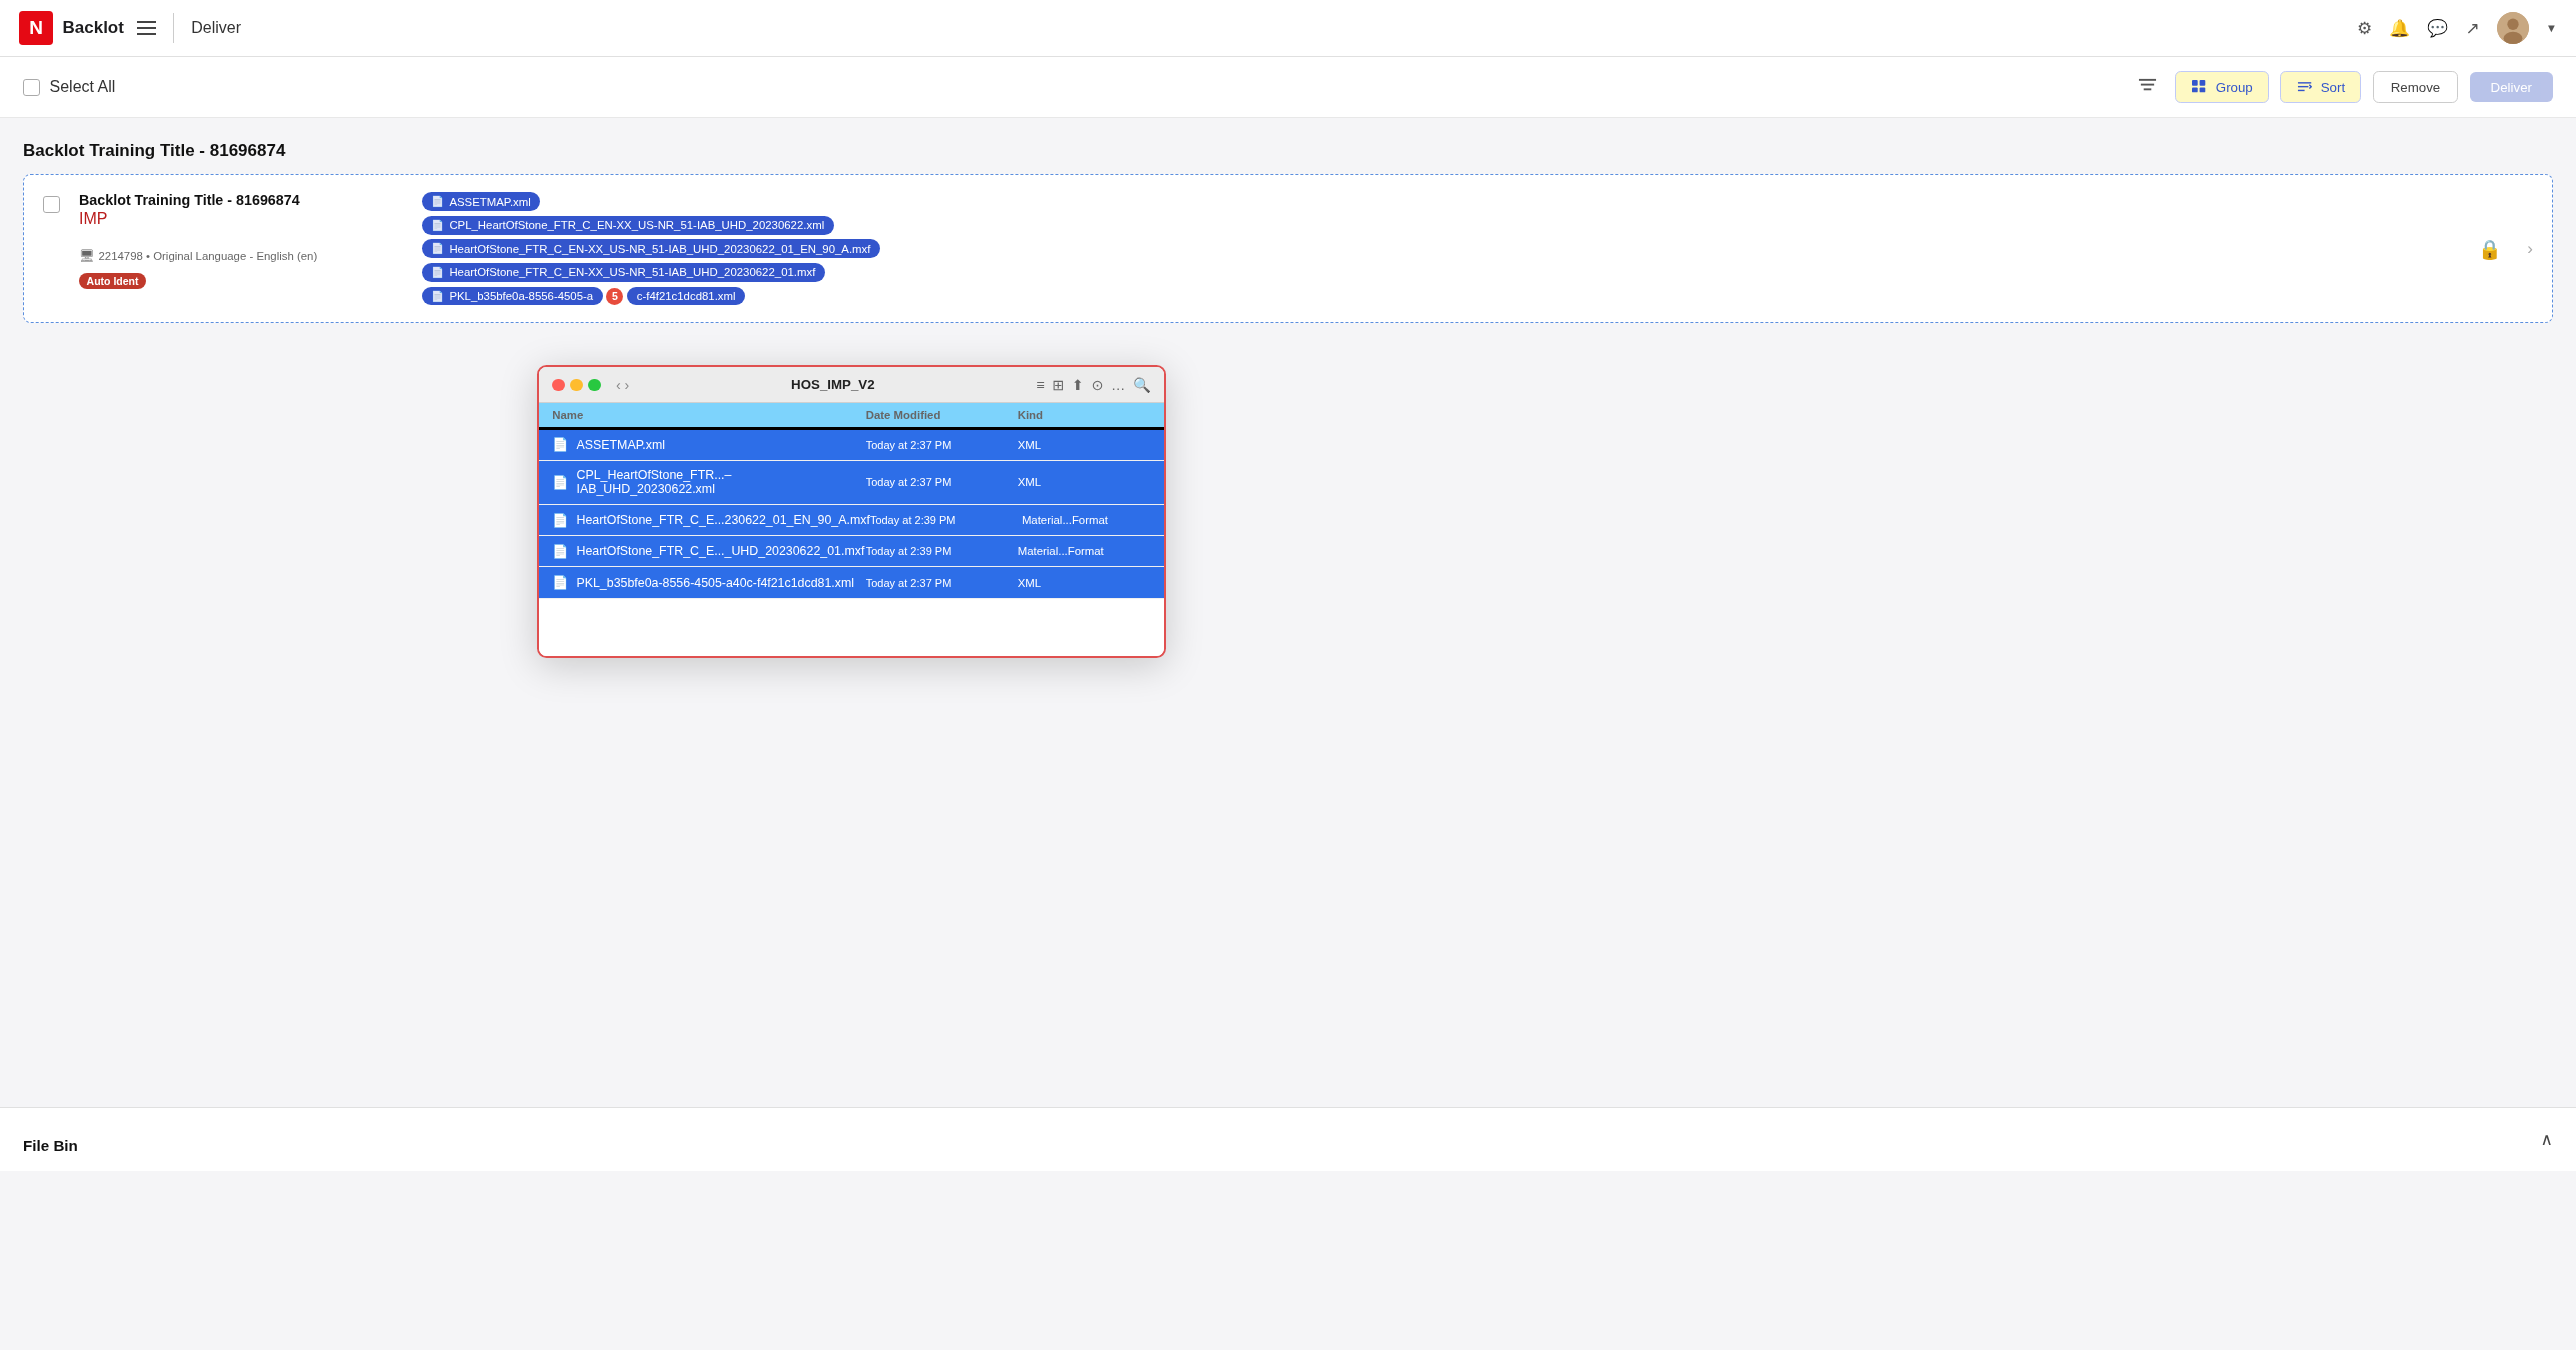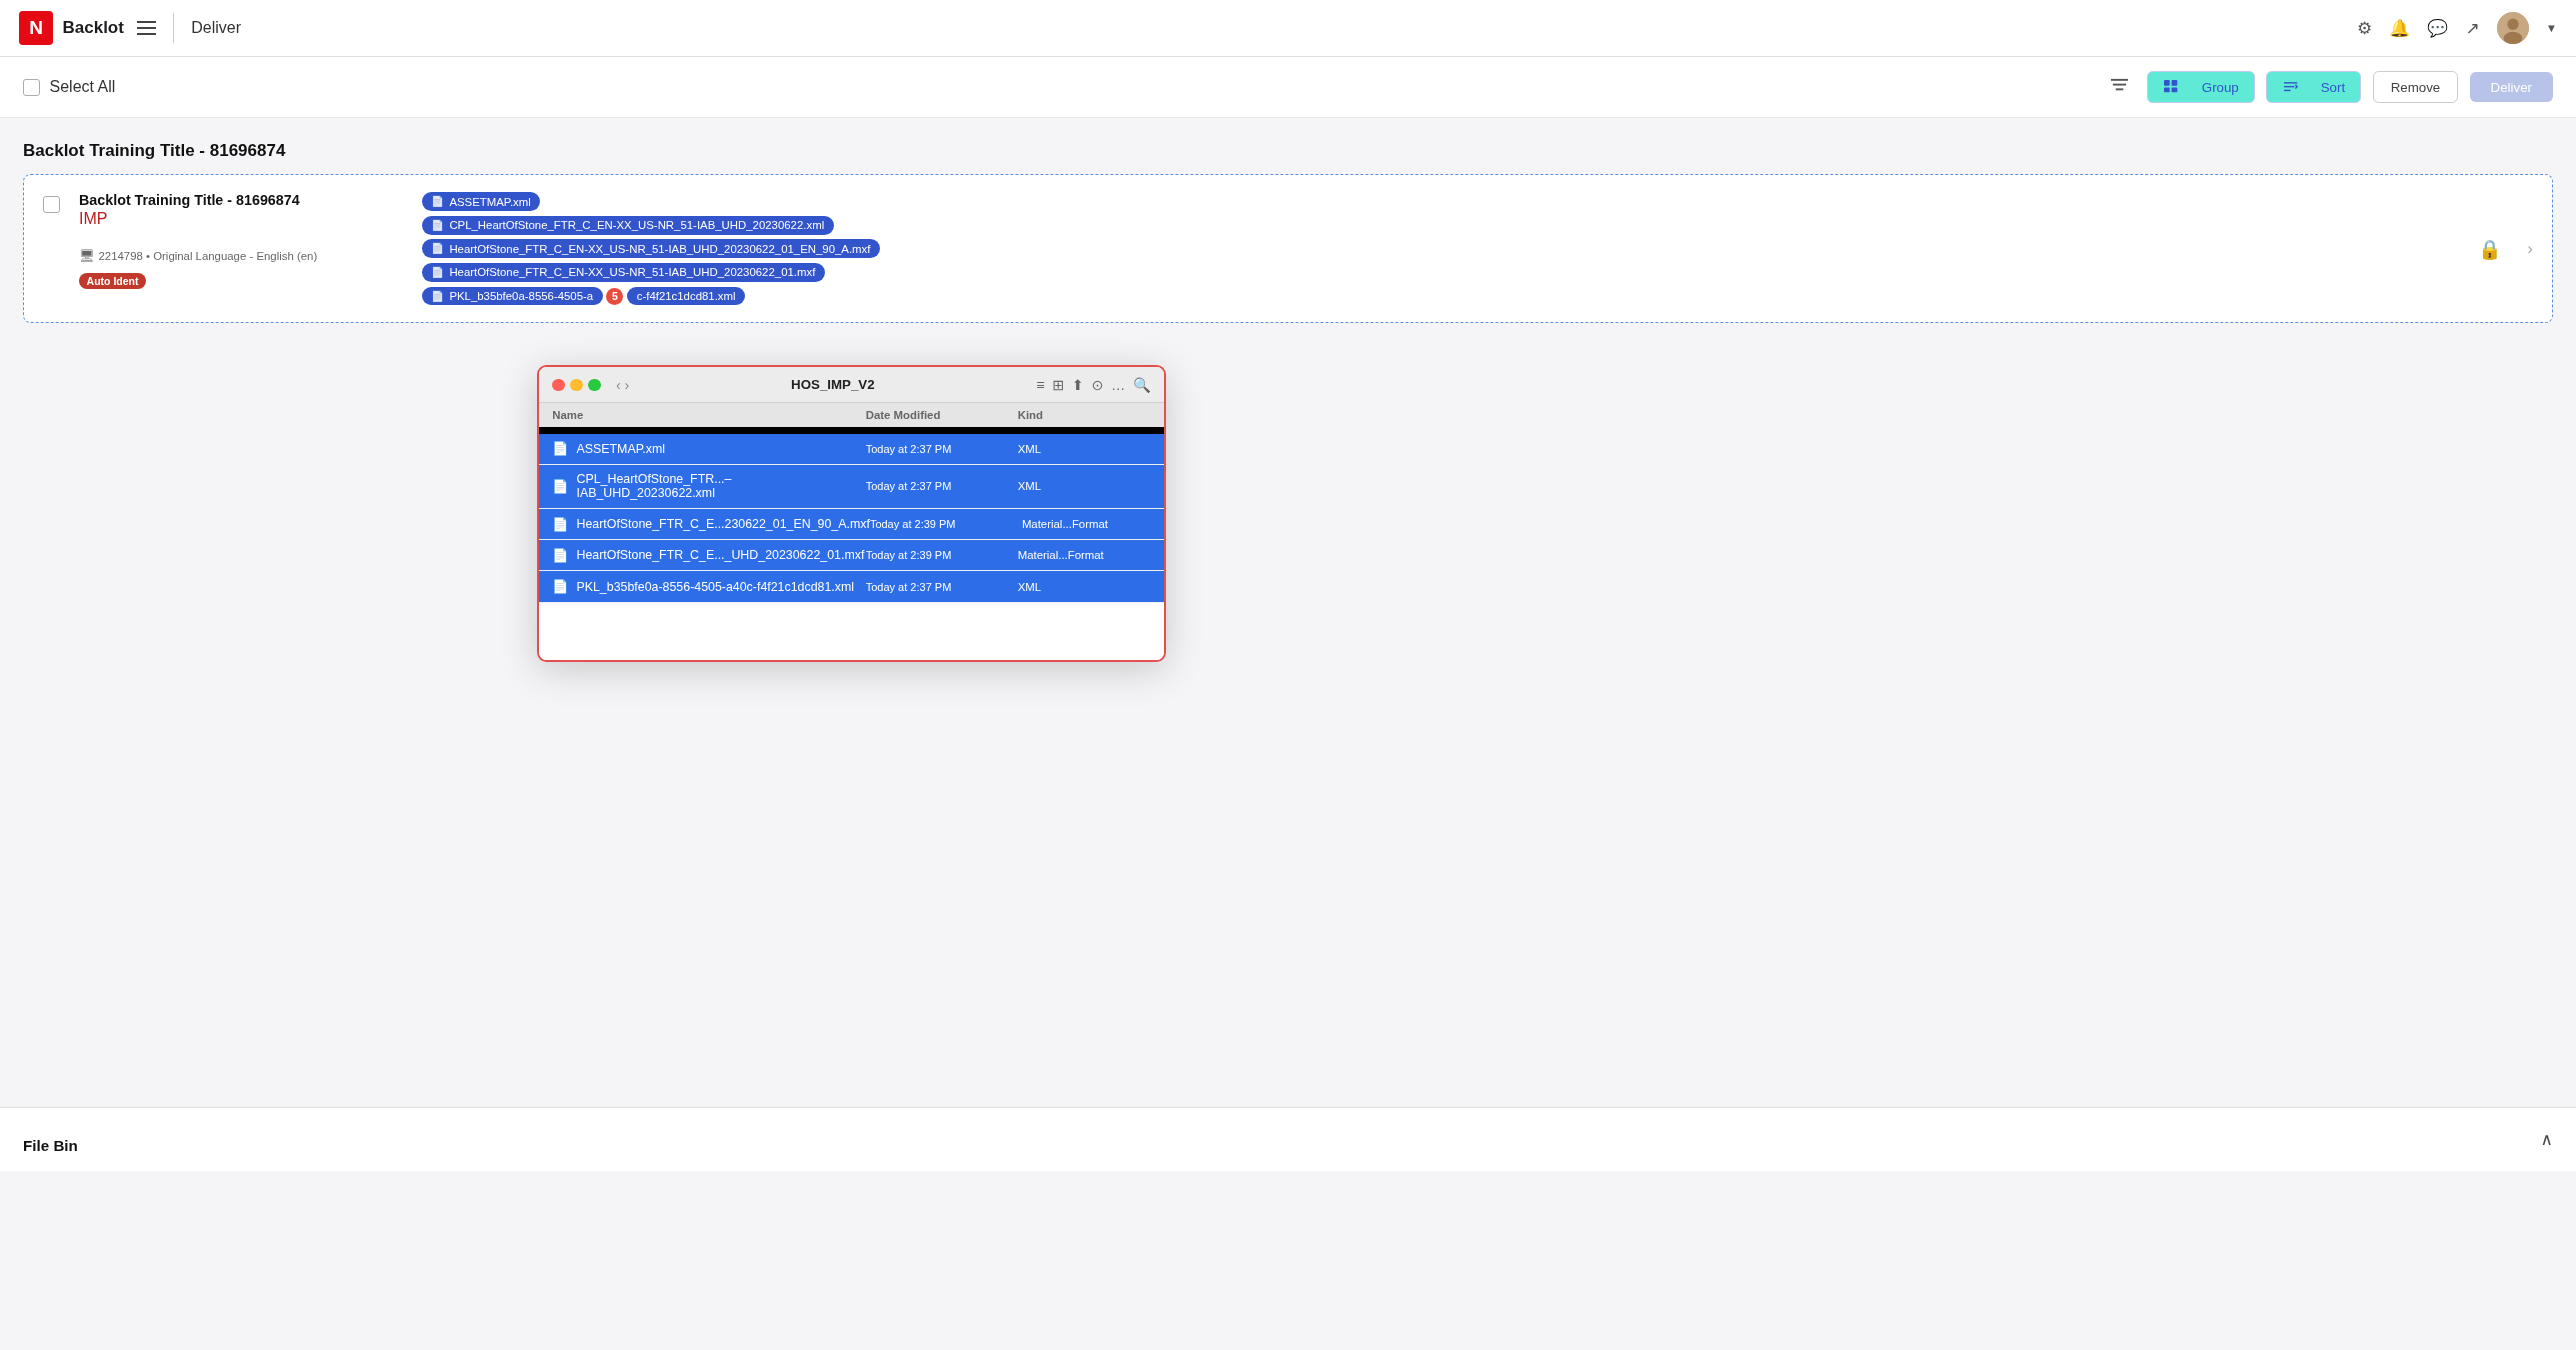--- a/index.html
+++ b/index.html
@@ -24,22 +24,22 @@
     .toolbar {
       display: flex; align-items: center; background: #fff; padding: 0 23px;
       height: 61px; border-bottom: 1px solid #e8e8e8;
     }
     .select-all-wrap { display: flex; align-items: center; gap: 9.5px; cursor: pointer; }
     .checkbox { width: 17px; height: 17px; border: 1.9px solid #aaa; border-radius: 2.9px; background: #fff; cursor: pointer; }
     .select-all-label { font-size: 16px; color: #333; font-weight: 400; }
     .toolbar-right { margin-left: auto; display: flex; align-items: center; gap: 11.4px; }
     .filter-btn { background: none; border: none; cursor: pointer; color: #666; font-size: 17px; padding: 5.7px; }
     .btn-outline {
-      display: flex; align-items: center; gap: 23px;
-      background: #5eead4; color: #3355cc; border: 1px solid #c0caf7;
+      display: flex; align-items: center; gap: 9px;
+      background: #fef9c3; color: #3355cc; border: 1px solid #c0caf7;
       padding: 7.6px 15.2px; border-radius: 5.7px; cursor: pointer; font-size: 13.3px; font-weight: 500;
     }
     .btn-remove { background: none; border: 1px solid #ccc; padding: 7.6px 17px; border-radius: 5.7px; cursor: pointer; font-size: 13.3px; color: #444; }
     .btn-deliver { background: #9baae0; color: #fff; border: none; padding: 7.6px 21px; border-radius: 5.7px; cursor: pointer; font-size: 13.3px; font-weight: 500; opacity: 0.7; }
 
     
     .main { padding: 23px 23px 0; }
     .section-title { font-size: 17px; font-weight: 700; color: #111; margin-bottom: 13.3px; }
 
     
@@ -86,21 +86,21 @@
     .tl-red { background: #ff5f57; }
     .tl-yellow { background: #febc2e; }
     .tl-green { background: #28c840; }
     .finder-nav { display: flex; gap: 3.8px; margin-left: 5.7px; }
     .finder-nav-btn { background: none; border: none; cursor: pointer; font-size: 14.3px; color: #888; }
     .finder-title { font-size: 13.3px; font-weight: 600; color: #222; margin: 0 auto; }
     .finder-controls { display: flex; gap: 7.6px; align-items: center; }
     .finder-ctrl-btn { background: none; border: none; cursor: pointer; font-size: 14.3px; color: #666; }
     .finder-table-header {
       display: grid; grid-template-columns: 1fr 152px 133px;
-      padding: 5.7px 13.3px; border-bottom: 7px solid #000000; background: #e5e5e5;
+      padding: 5.7px 13.3px; border-bottom: 3px solid #000000; background: #7dd3fc;
     }
     .finder-table-header span { font-size: 11.4px; color: #666; font-weight: 600; }
     .finder-row {
       display: grid; grid-template-columns: 1fr 152px 133px;
       padding: 7.6px 13.3px; border-bottom: 1px solid #f0f0f0; align-items: center;
     }
     .finder-row.selected { background: #2d6ee8; }
     .finder-row.selected span { color: #fff !important; }
     .finder-row-name { display: flex; align-items: center; gap: 7.6px; font-size: 12.4px; color: #111; }
     .finder-row-name .file-icon { font-size: 13.3px; }

